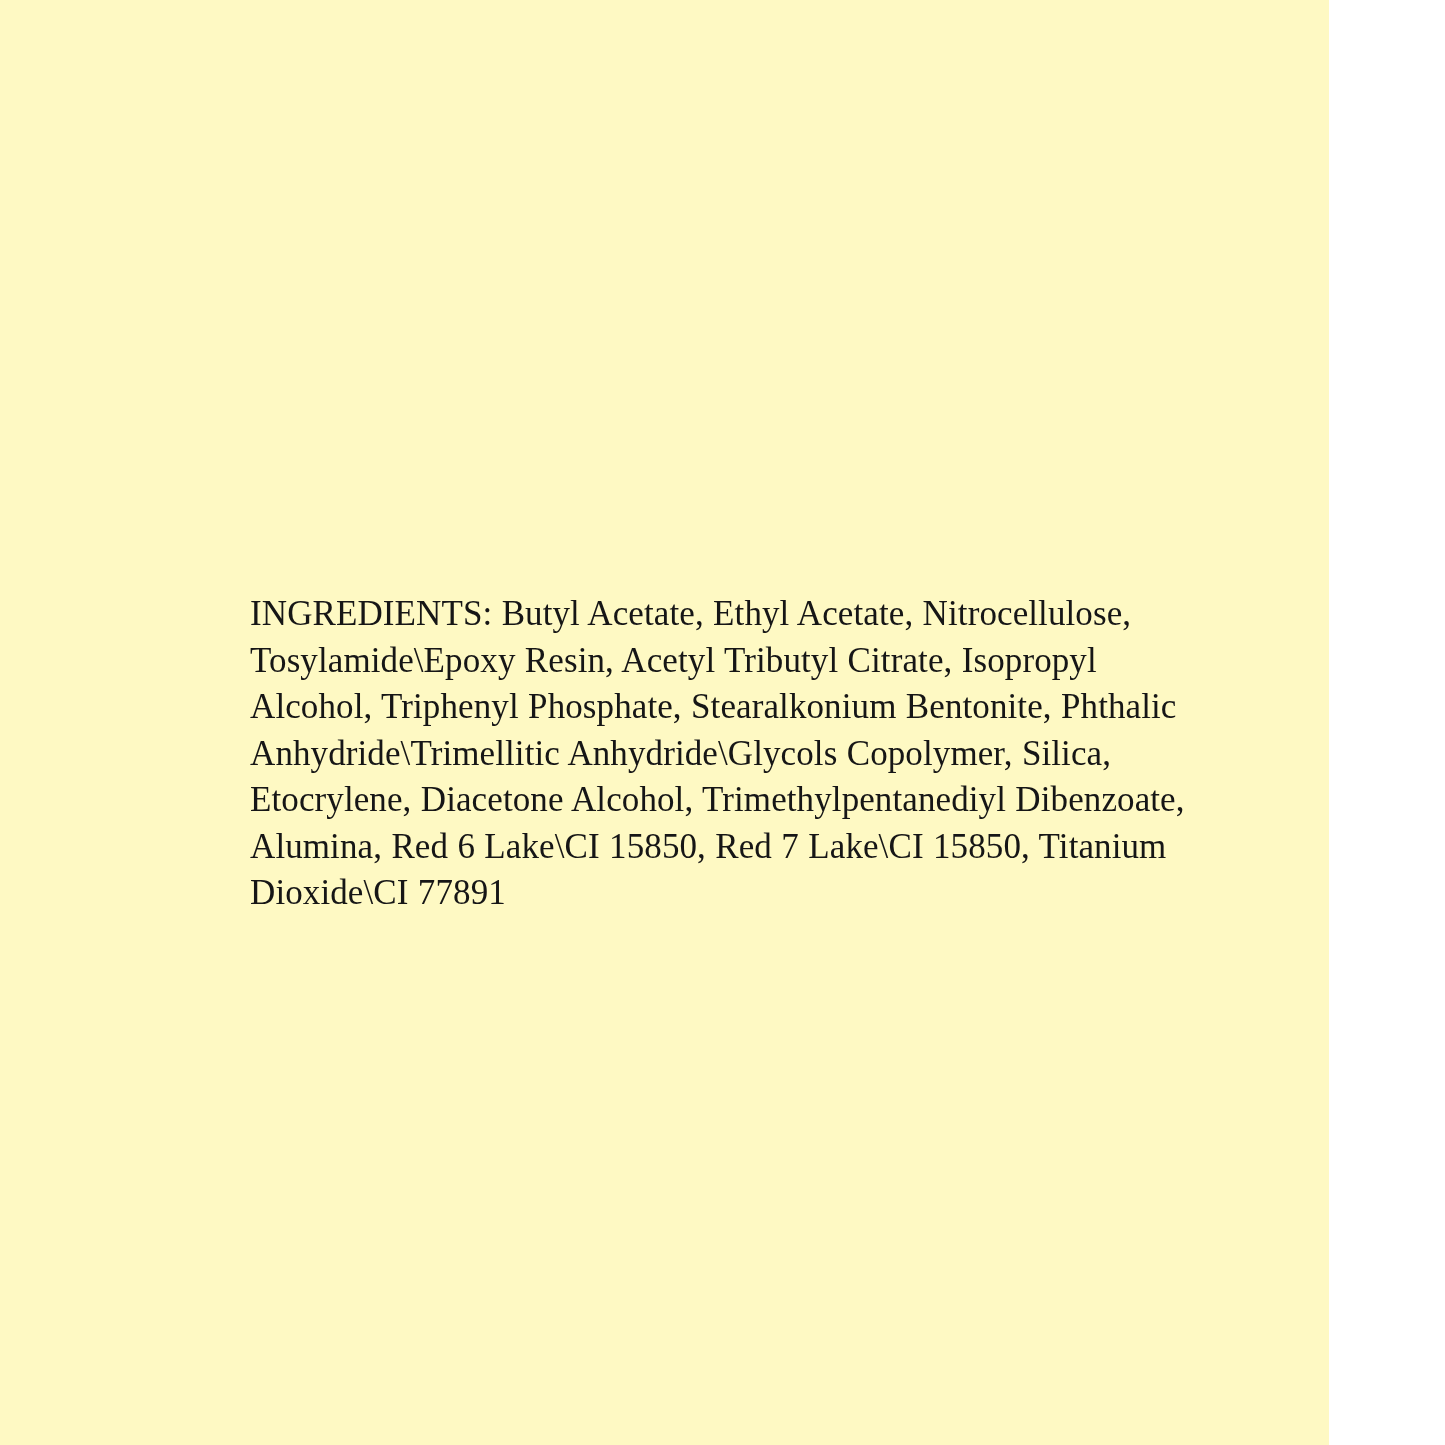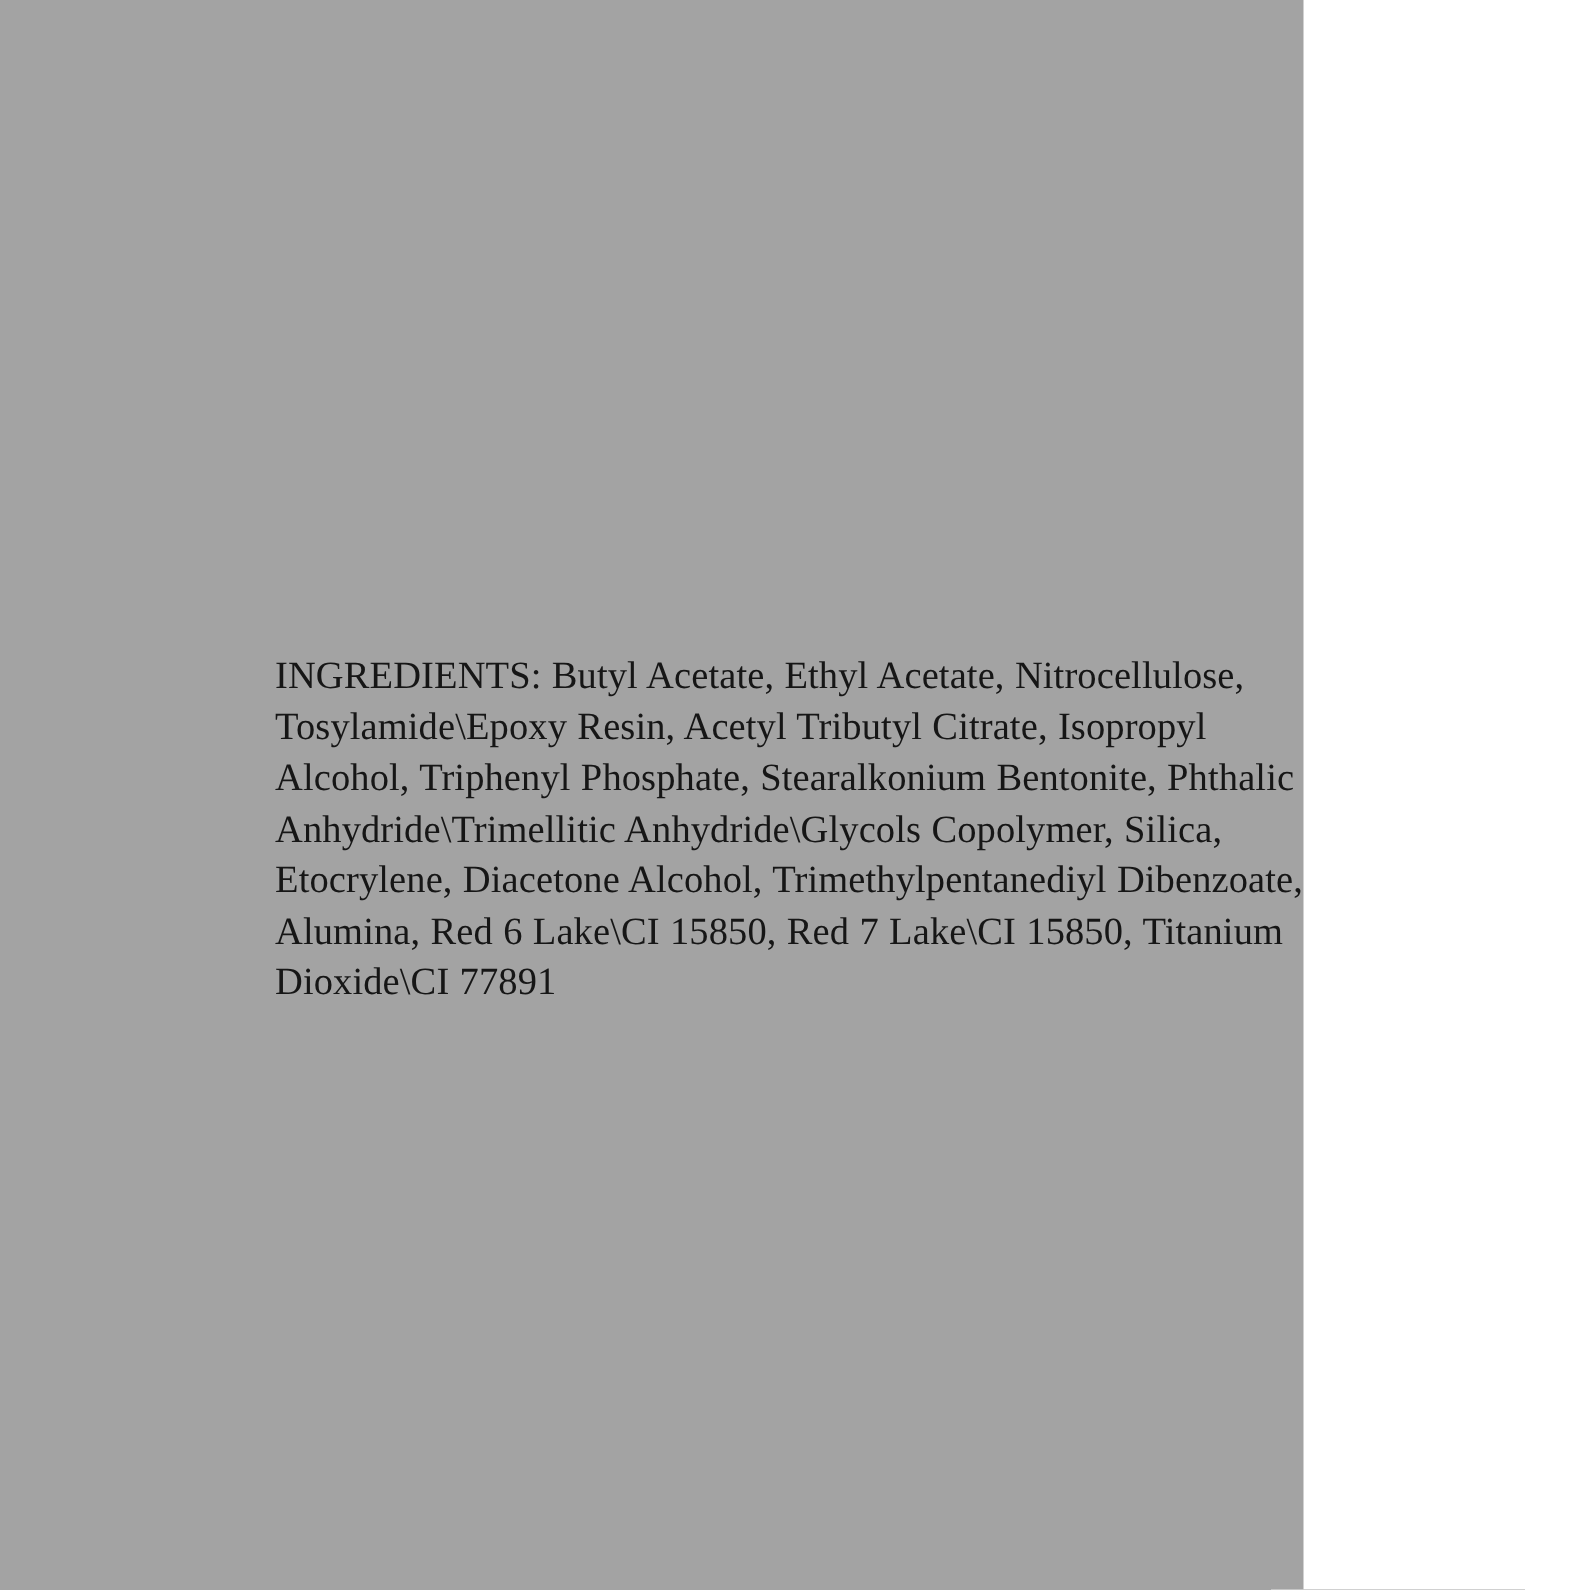--- a/index.html
+++ b/index.html
@@ -9,23 +9,23 @@
   body {
     width: 1445px;
     height: 1445px;
     background: #ffffff;
     font-family: "Liberation Serif", serif;
     color: #1a1a1a;
     overflow: hidden;
   }
   .page {
     position: relative;
-    width: 1185px;
+    width: 1329px;
     height: 1445px;
-    background: #a3a3a3;
+    background: #fef9c3;
   }
   .ingredients-block {
     position: absolute;
     left: 250px;
     top: 556px;
     width: 970px;
   }
   .ingredients-text {
     font-family: "Liberation Serif", serif;
     font-size: 35px;

